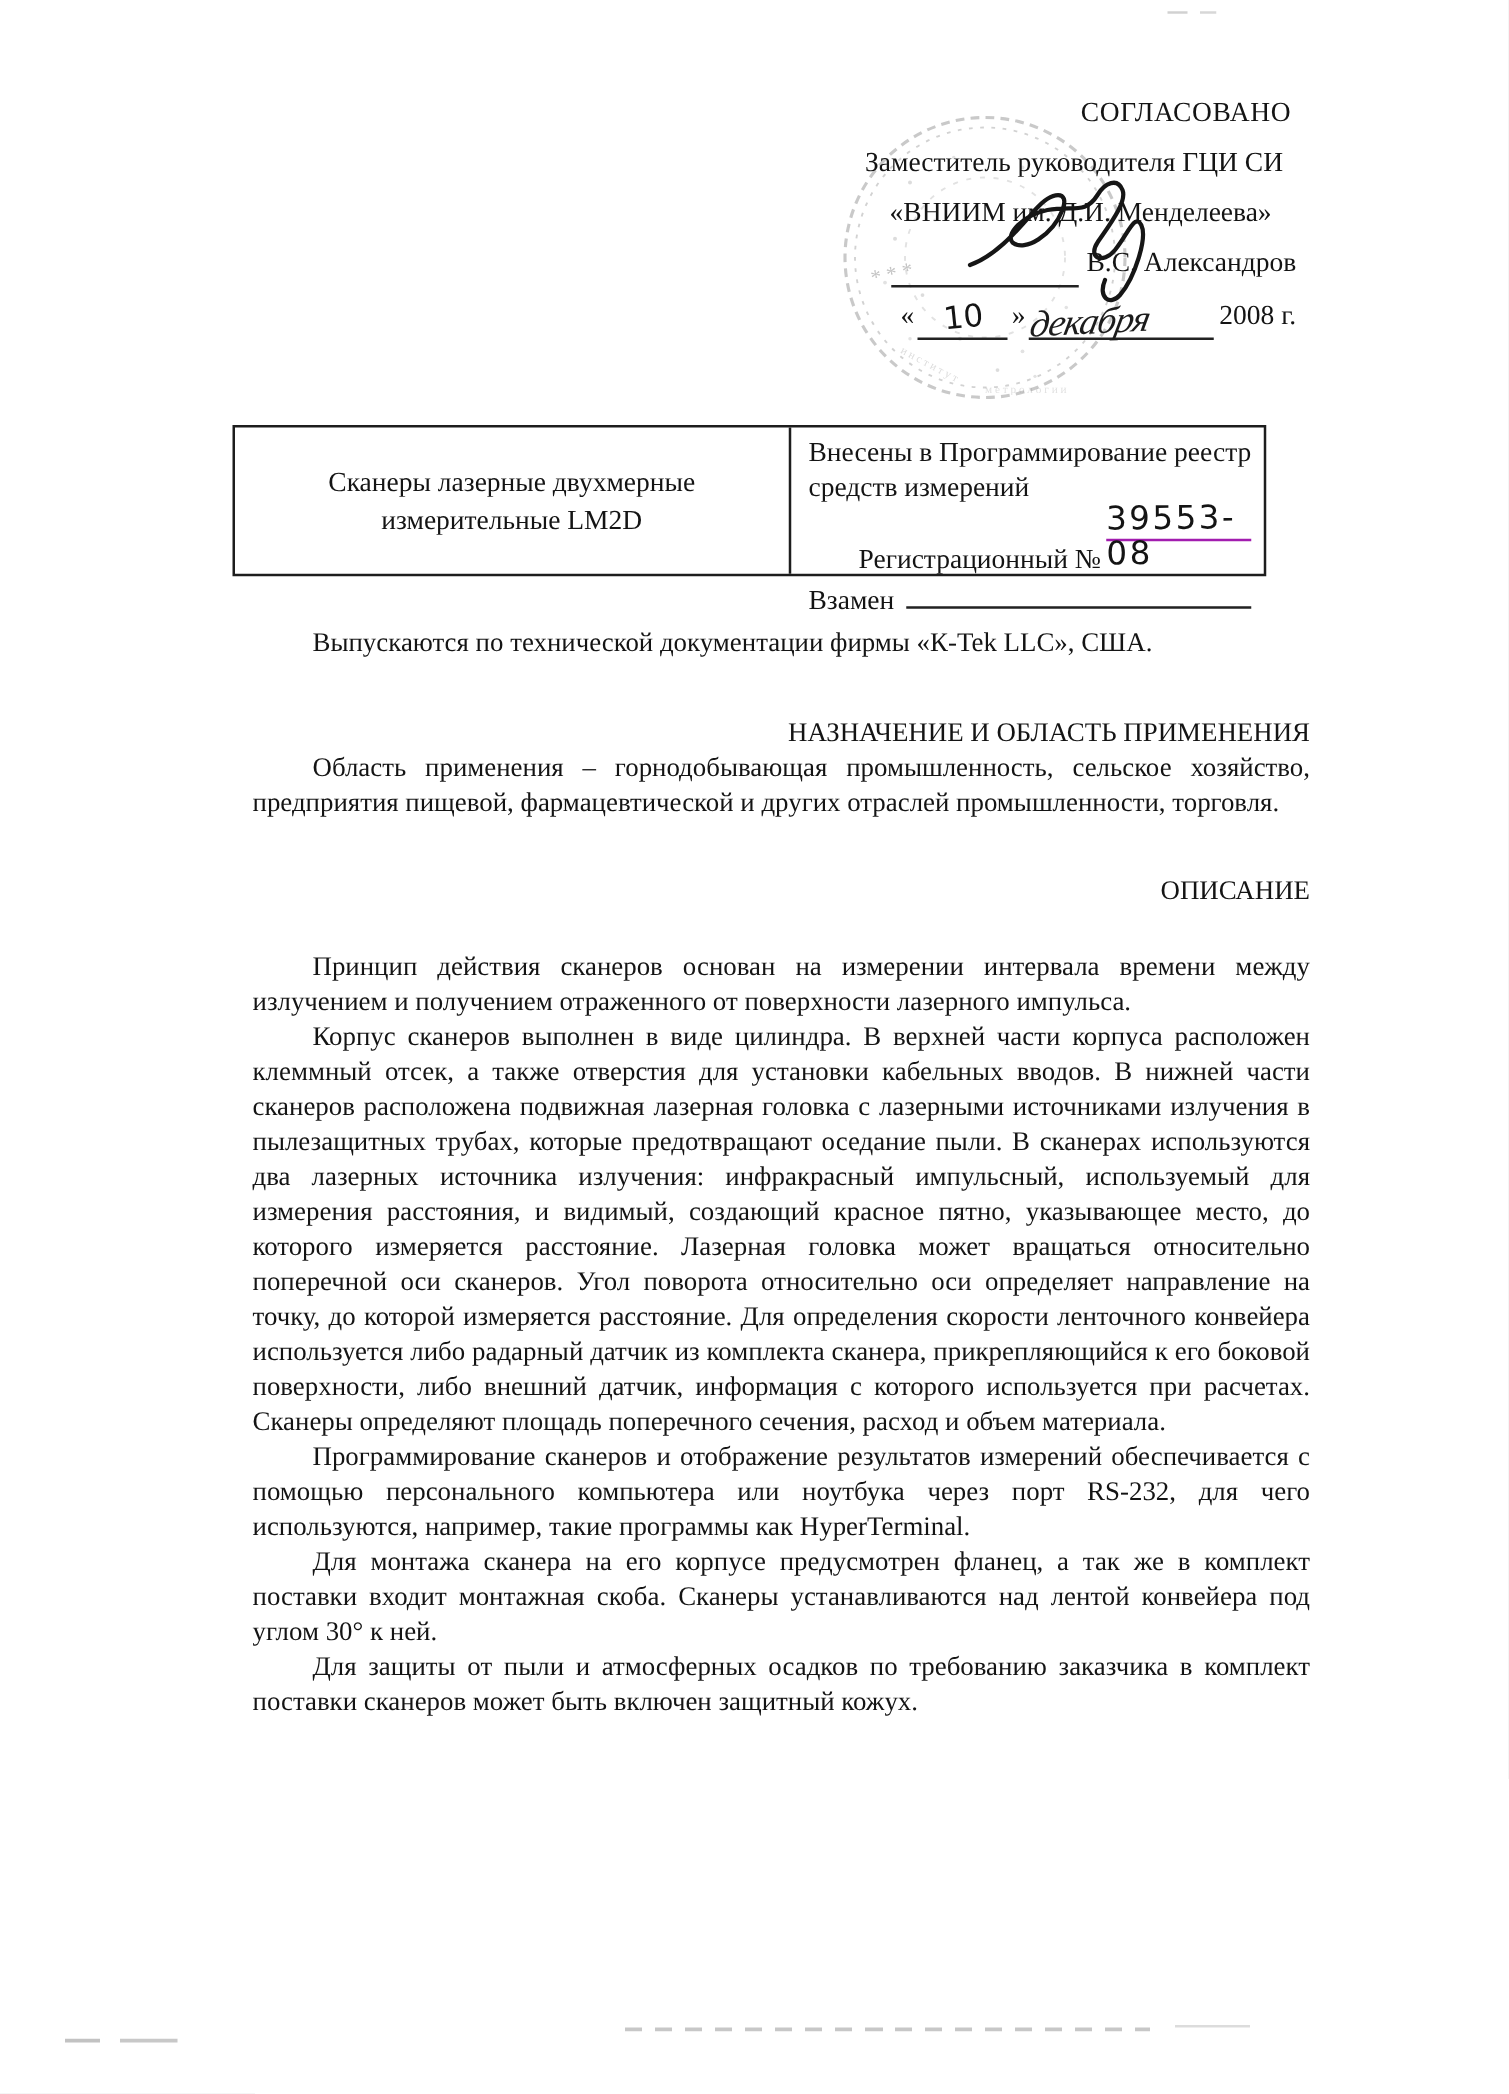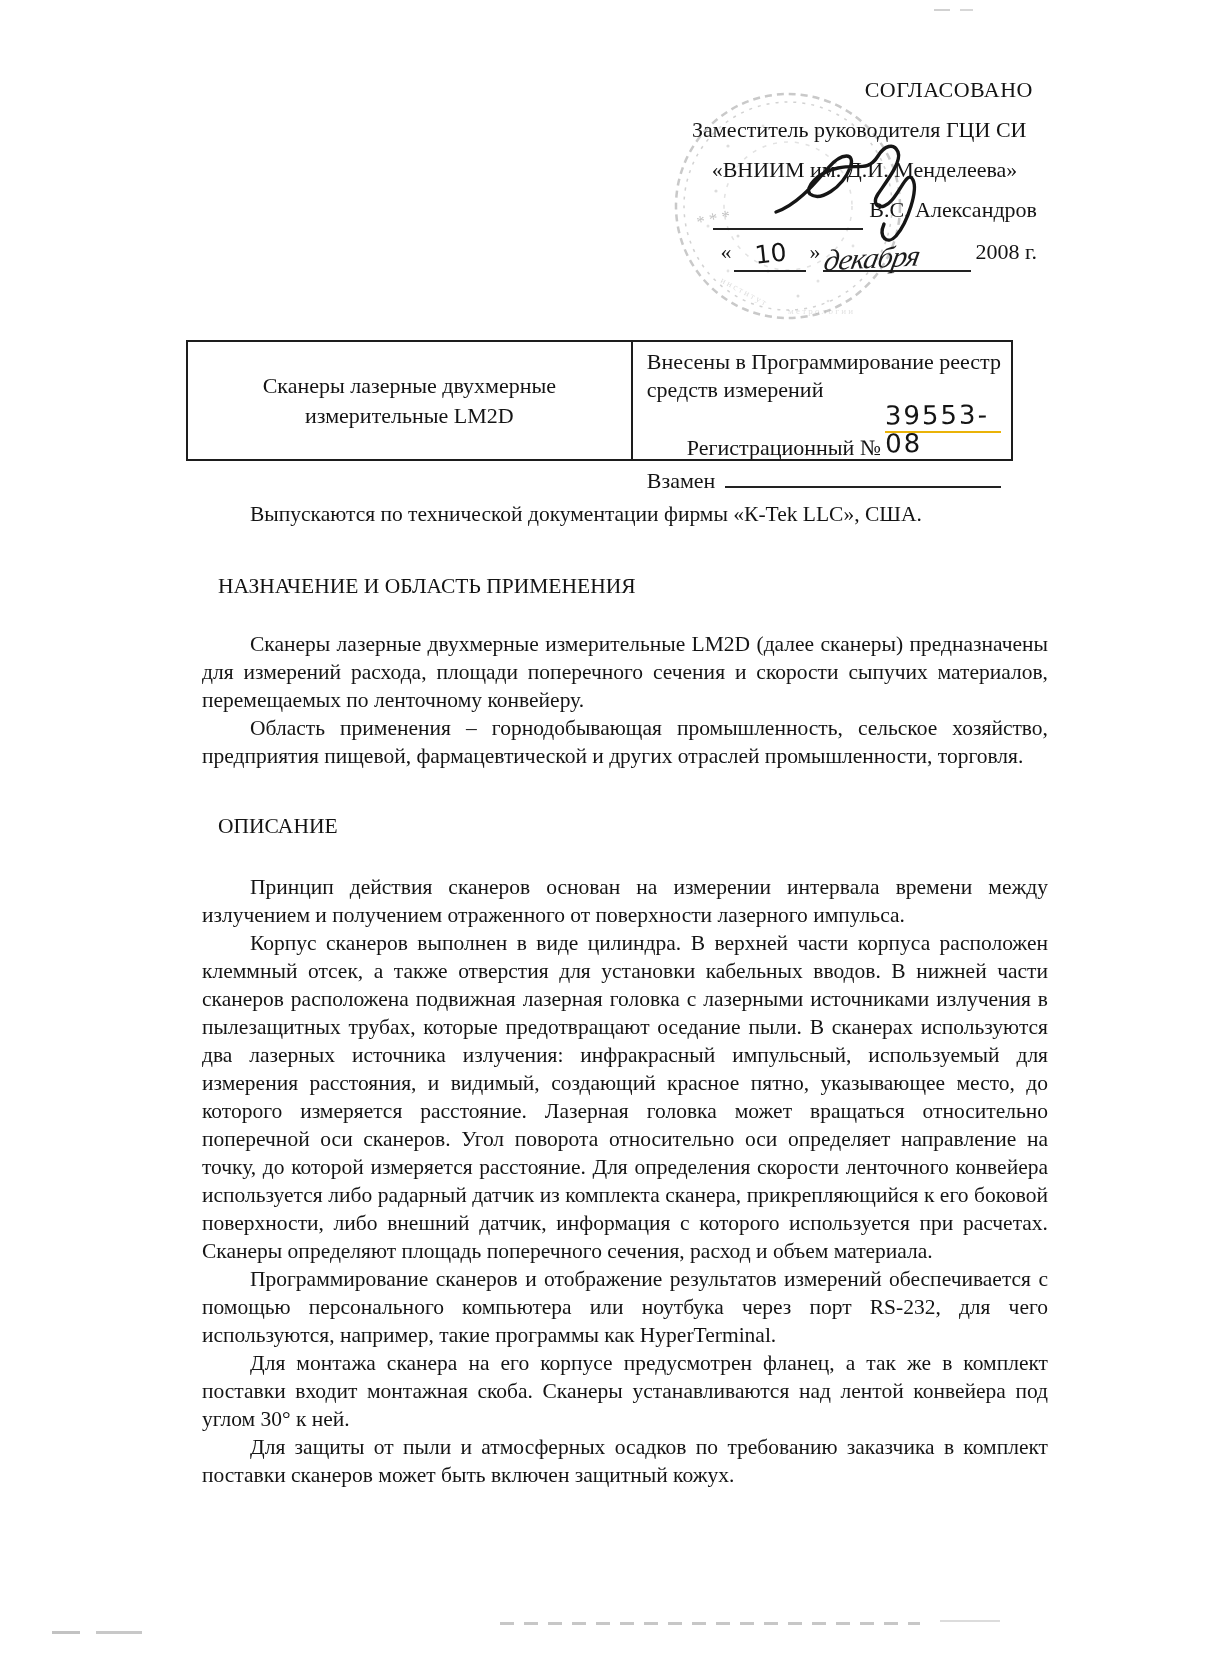--- a/index.html
+++ b/index.html
@@ -90,21 +90,21 @@
     text-align:center;
   }
   .reg-table .cell-right {
     flex:1; box-sizing:border-box;
     padding:6px 10px 4px 14px;
     font-size:22px; line-height:28px;
   }
   .reg-line { white-space:nowrap; }
   .reg-number-line { display:flex; align-items:baseline;margin-left:40px; }
   .hand-regnum-wrap {
-    flex:1; border-bottom:2px solid #eab308;
+    flex:1; border-bottom:2px solid #a21caf;
     margin-left:4px; height:27px;
   }
   .hand-regnum {
     font-family:"DejaVu Sans", sans-serif;
     font-size:26px; letter-spacing:2px;
     display:inline-block;
     transform:rotate(-0.5deg) translateY(-3px);
   }
   .replaces-line { display:flex; align-items:baseline; }
   .replaces-underline {
@@ -121,24 +121,24 @@
     font-size:21.5px;
     line-height:28px;
     text-align:justify;
     text-indent:48px;
   }
   .issued-note {
     margin-top:37px;
     text-align:left;
   }
   .h-section {
-    margin:16px;
+    margin:0;
     font-size:21.5px;
     font-weight:normal;
-    text-align:left;
+    text-align:right;
     line-height:28px;
   }
   .h1-space { margin-top:44px; }
   .p-after-h { margin-top:30px; }
   .h2-space { margin-top:42px; }
   .body-start { margin-top:33px; }
 
   
   .artifact { position:absolute; background:#9a9a9a; pointer-events:none; }
   .artifact.dashes {
@@ -217,21 +217,20 @@
         <span>Взамен</span>
         <span class="replaces-underline"></span>
       </div>
     </div>
   </div>
 
   <div class="content">
     <p class="doc-p issued-note">Выпускаются по технической документации фирмы «К-Tek LLC», США.</p>
 
     <h2 class="h-section h1-space">НАЗНАЧЕНИЕ И ОБЛАСТЬ ПРИМЕНЕНИЯ</h2>
-    <p class="doc-p p-after-h">Сканеры лазерные двухмерные измерительные LM2D (далее сканеры) предназначены для измерений расхода, площади поперечного сечения и скорости сыпучих материалов, перемещаемых по ленточному конвейеру.</p>
     <p class="doc-p">Область применения – горнодобывающая промышленность, сельское хозяйство, предприятия пищевой, фармацевтической и других отраслей промышленности, торговля.</p>
 
     <h2 class="h-section h2-space">ОПИСАНИЕ</h2>
     <p class="doc-p body-start">Принцип действия сканеров основан на измерении интервала времени между излучением и получением отраженного от поверхности лазерного импульса.</p>
     <p class="doc-p">Корпус сканеров выполнен в виде цилиндра. В верхней части корпуса расположен клеммный отсек, а также отверстия для установки кабельных вводов. В нижней части сканеров расположена подвижная лазерная головка с лазерными источниками излучения в пылезащитных трубах, которые предотвращают оседание пыли. В сканерах используются два лазерных источника излучения: инфракрасный импульсный, используемый для измерения расстояния, и видимый, создающий красное пятно, указывающее место, до которого измеряется расстояние. Лазерная головка может вращаться относительно поперечной оси сканеров. Угол поворота относительно оси определяет направление на точку, до которой измеряется расстояние. Для определения скорости ленточного конвейера используется либо радарный датчик из комплекта сканера, прикрепляющийся к его боковой поверхности, либо внешний датчик, информация с которого используется при расчетах. Сканеры определяют площадь поперечного сечения, расход и объем материала.</p>
     <p class="doc-p">Программирование сканеров и отображение результатов измерений обеспечивается с помощью персонального компьютера или ноутбука через порт RS-232, для чего используются, например, такие программы как HyperTerminal.</p>
     <p class="doc-p">Для монтажа сканера на его корпусе предусмотрен фланец, а так же в комплект поставки входит монтажная скоба. Сканеры устанавливаются над лентой конвейера под углом 30° к ней.</p>
     <p class="doc-p">Для защиты от пыли и атмосферных осадков по требованию заказчика в комплект поставки сканеров может быть включен защитный кожух.</p>
   </div>
 

